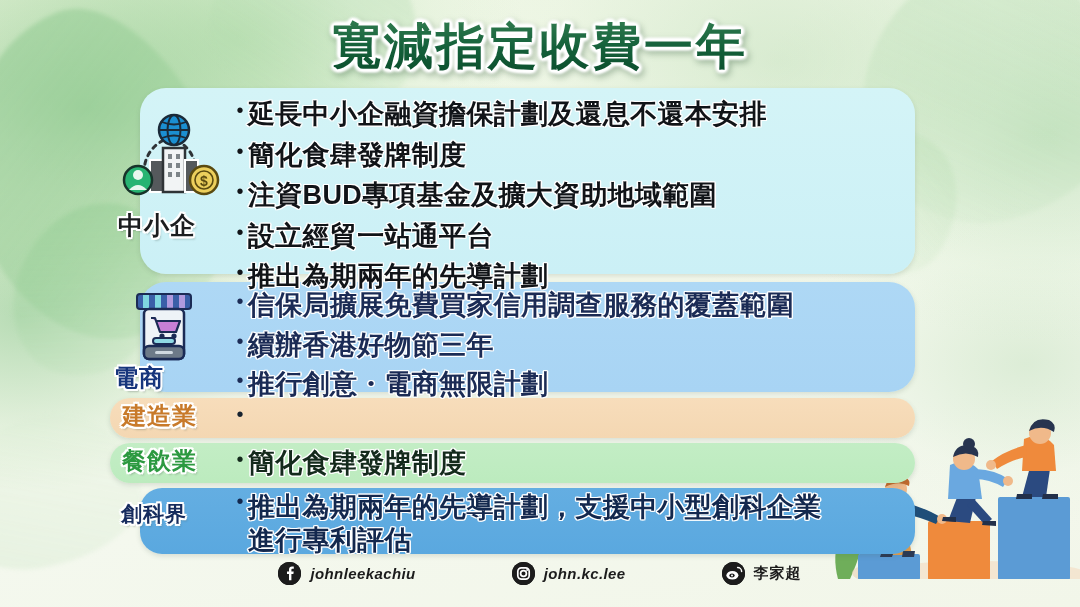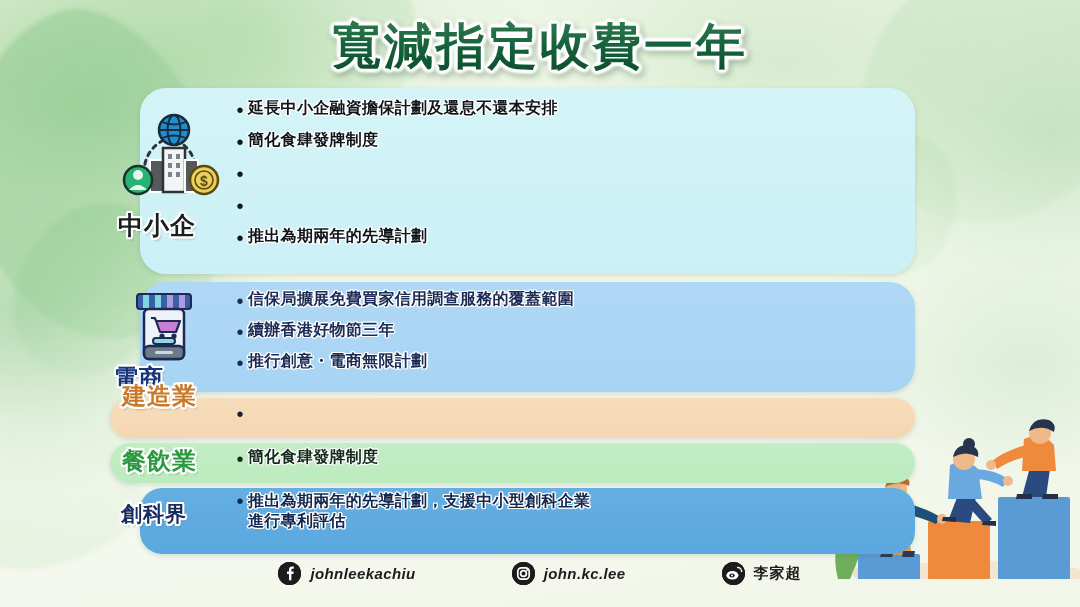--- a/index.html
+++ b/index.html
@@ -85,21 +85,21 @@
 
   
   .bullets { position: absolute; z-index: 5; }
   .bul-row { display: flex; align-items: flex-start; }
   .dot {
     width: 16px; flex: 0 0 16px; text-align: center;
     font-size: 20px; line-height: 1;
     color: #15253e;
   }
   .btext {
-    font-size: 16px;
+    font-size: 27px;
     font-weight: 700;
     letter-spacing: .3px;
     line-height: 1.06;
     white-space: pre-line;
   }
 
   
   #sme-list { left: 232px; top: 100px; width: 690px; }
   #sme-list .bul-row { margin-bottom: 12px; }
   #sme-list .btext {
@@ -157,21 +157,21 @@
     white-space: nowrap;
   }
   .sidelabel.out-white {
     text-shadow:
       2px 0 #fff, -2px 0 #fff, 0 2px #fff, 0 -2px #fff,
       1.6px 1.6px #fff, -1.6px 1.6px #fff, 1.6px -1.6px #fff, -1.6px -1.6px #fff,
       2px 3px 2px rgba(50,70,60,.30);
   }
   #lbl-sme    { left: 118px; top: 209px; color: #1b1d1f; }
   #lbl-ecom   { left: 114px; top: 362px; color: #16357c; font-size: 24px; }
-  #lbl-constr { left: 122px; top: 380px; color: #c87a2a; font-size: 24px; }
+  #lbl-constr { left: 122px; top: 400px; color: #c87a2a; font-size: 24px; }
   #lbl-food   { left: 122px; top: 445px; color: #2c9940; font-size: 24px; }
   #lbl-innov  { left: 121px; top: 500px; color: #162c5e; font-size: 21px; }
 
   
   .iconwrap { position: absolute; z-index: 7; }
   #icon-sme  { left: 120px; top: 112px; width: 100px; height: 96px; }
   #icon-ecom { left: 131px; top: 288px; width: 66px;  height: 76px; }
 
   
   #footer {
@@ -340,23 +340,25 @@
     <div class="bul-row">
       <span class="dot">•</span>
       <span class="btext">延長中小企融資擔保計劃及還息不還本安排</span>
     </div>
     <div class="bul-row">
       <span class="dot">•</span>
       <span class="btext">簡化食肆發牌制度</span>
     </div>
     <div class="bul-row">
       <span class="dot">•</span>
-    </div>
-    <div class="bul-row">
-      <span class="dot">•</span>
+      <span class="btext">注資BUD專項基金及擴大資助地域範圍</span>
+    </div>
+    <div class="bul-row">
+      <span class="dot">•</span>
+      <span class="btext">設立經貿一站通平台</span>
     </div>
     <div class="bul-row">
       <span class="dot">•</span>
       <span class="btext">推出為期兩年的先導計劃</span>
     </div>
   </div>
 
   <div class="bullets" id="ecom-list">
     <div class="bul-row">
       <span class="dot">•</span>

